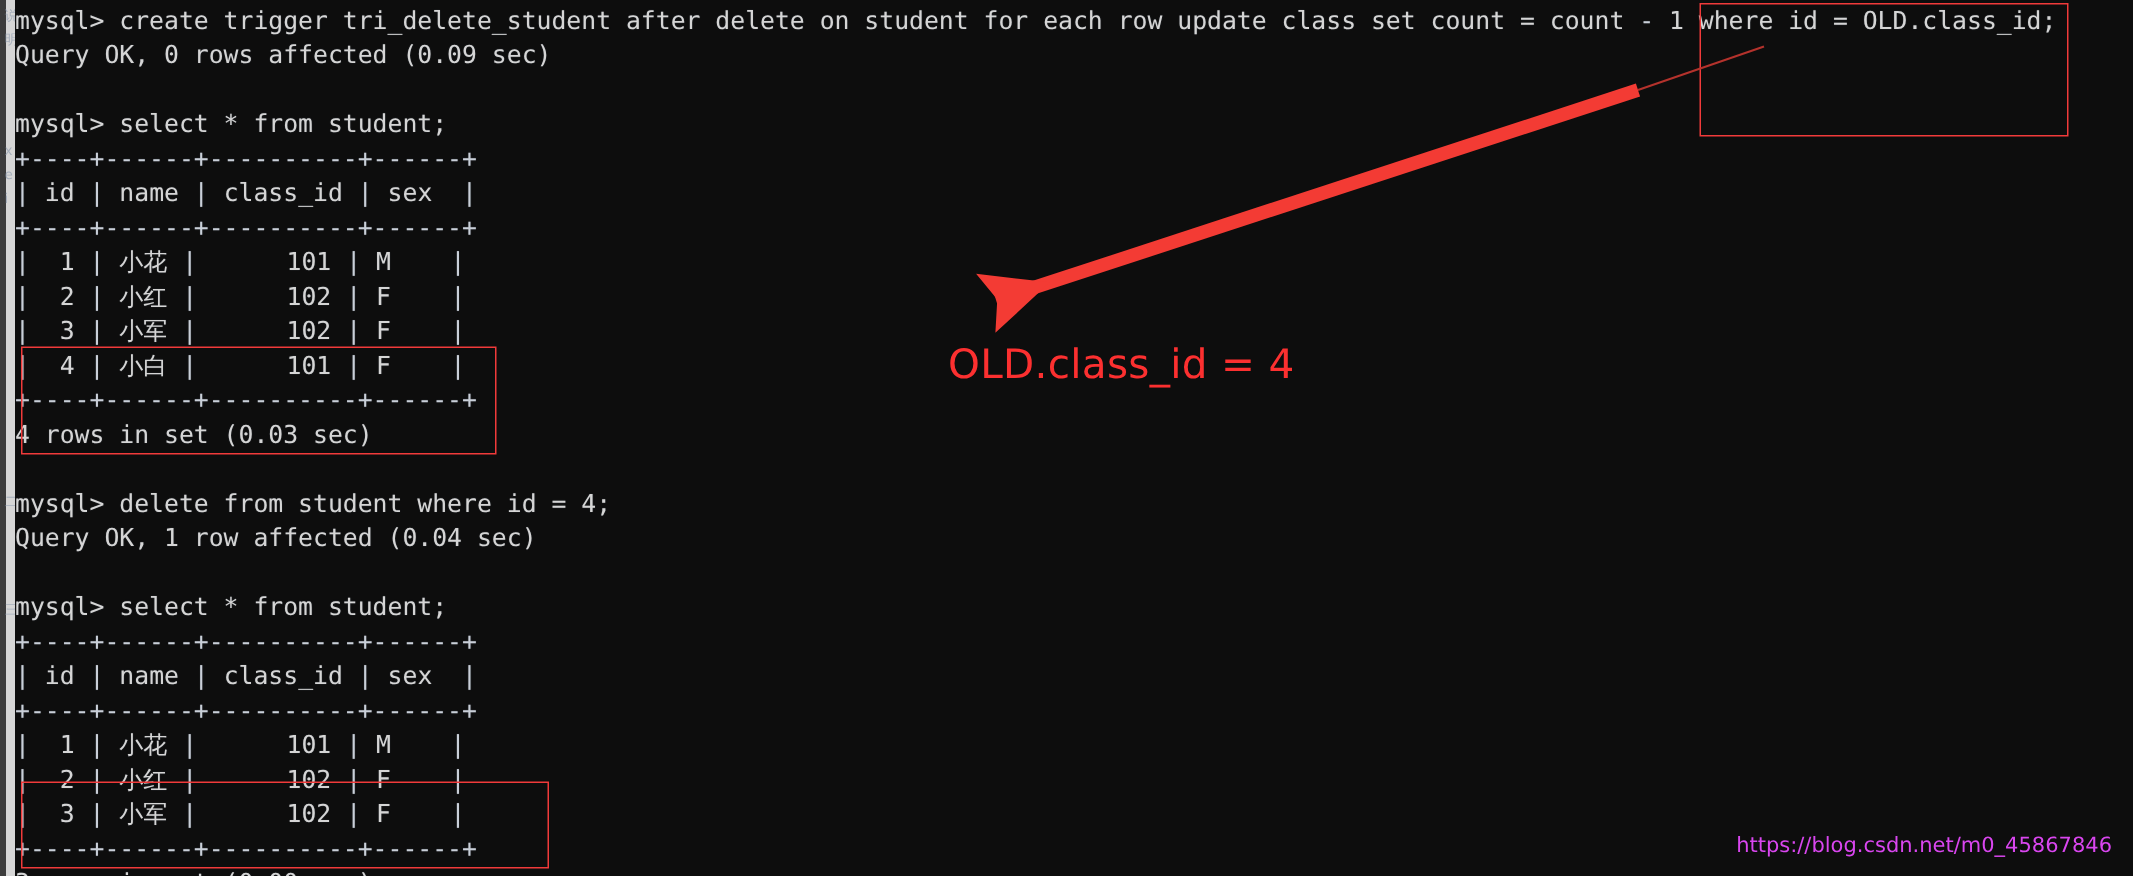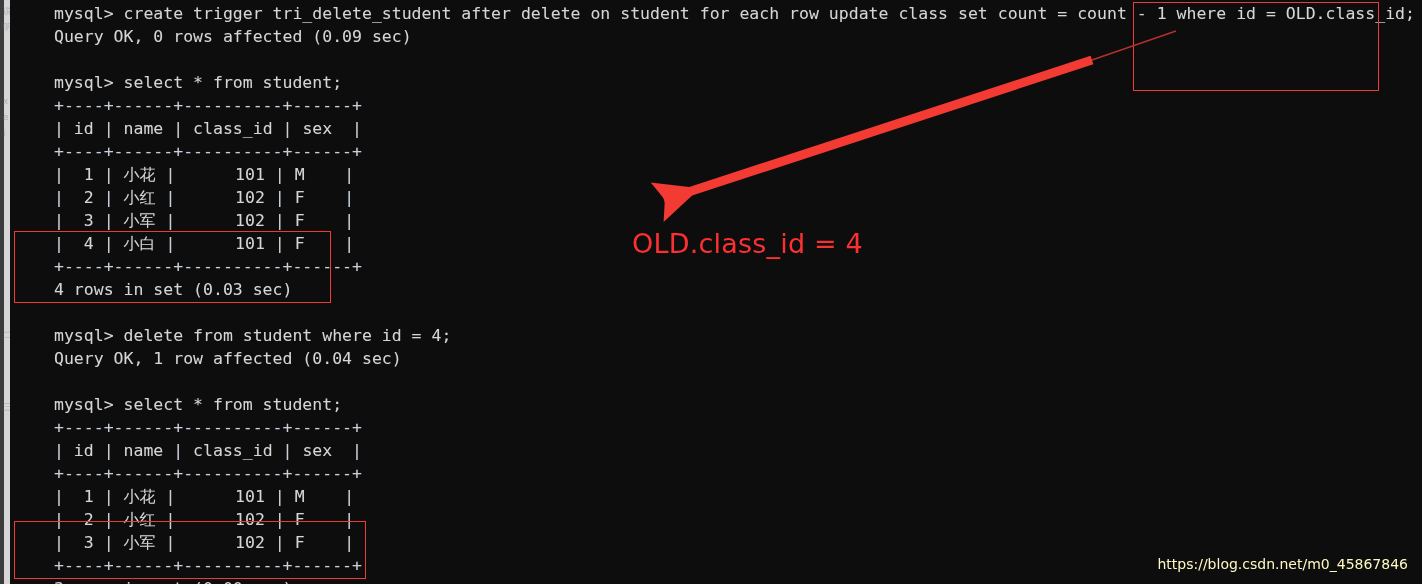--- a/index.html
+++ b/index.html
@@ -55,21 +55,21 @@
     left: 0;
     top: 2px;
     color: #d5d5d5;
     font-family: "DejaVu Sans Mono", "Liberation Mono", monospace;
     font-size: 16.5px;
     line-height: 23px;
     letter-spacing: 0px;
     white-space: pre;
     text-shadow: 0 0 1px rgba(170,190,220,0.25);
   }
-  .term .line { height: 23px; padding-left: 44px; }
+  .term .line { height: 23px; }
   .term .rule { color: #c9cfd8; }
   .term .cjk {
     font-family: Liberation Serif, serif;
     font-size: 16px;
   }
 
   
   .anno {
     position: absolute;
     left: 0; top: 0;
@@ -92,21 +92,21 @@
     color: #fc3030;
     font-family: "DejaVu Sans", "Liberation Sans", sans-serif;
     font-size: 27px;
     letter-spacing: .2px;
     white-space: nowrap;
   }
   .watermark {
     position: absolute;
     right: 14px;
     bottom: 12px;
-    color: #fef9c3;
+    color: #d946ef;
     font-family: "DejaVu Sans", "Liberation Sans", sans-serif;
     font-size: 14px;
     white-space: nowrap;
   }
 </style>
 </head>
 <body>
 
 <div id="screen">
 

